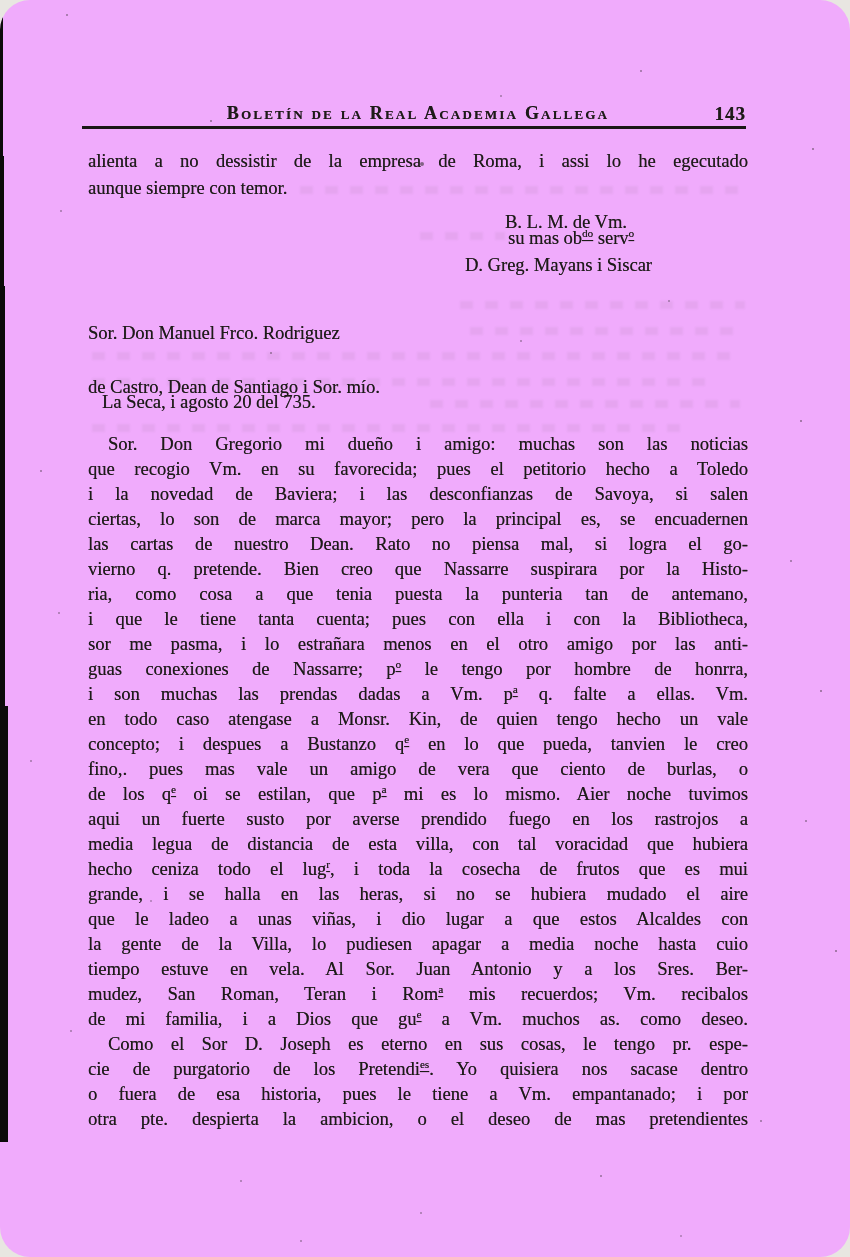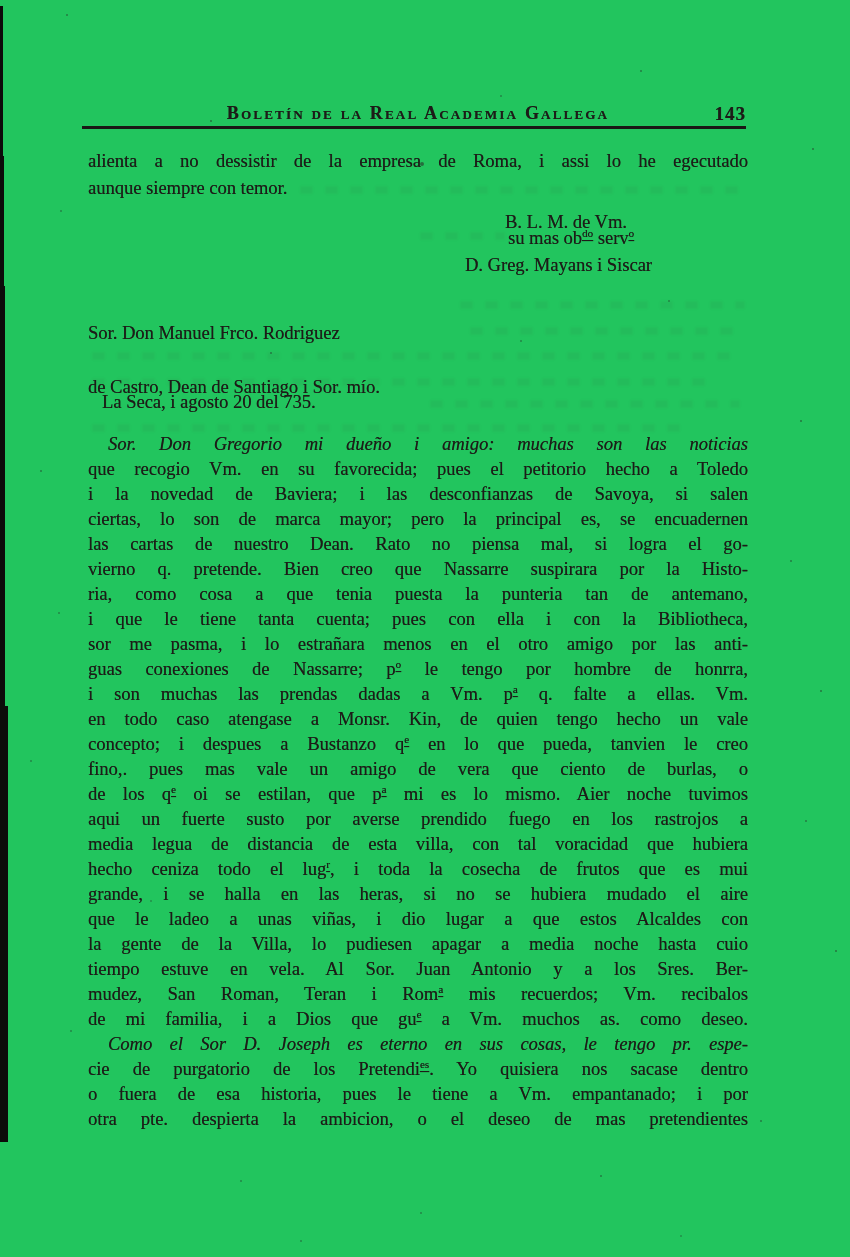--- a/index.html
+++ b/index.html
@@ -1,38 +1,39 @@
 <!DOCTYPE html>
 <html><head>
 <meta charset="utf-8">
 <style>
   html,body{margin:0;padding:0;background:#e8e6e1;}
   .page{
     position:relative;
     width:850px;height:1257px;
-    background:#22c55e;
+    background:#f0abfc;
     overflow:hidden;
     font-family:"Liberation Serif","DejaVu Serif",serif;
     color:#1d1b18;
+    border-radius:30px;
   }
   .txt{ text-shadow:0.2px 0.2px 0.35px rgba(25,22,18,0.65); }
   
   .hdr{position:absolute;top:103px;left:88px;width:660px;height:24px;}
   .hdr-title{
     position:absolute;left:0;right:0;text-align:center;
     font-variant:small-caps;font-weight:700;font-size:18px;letter-spacing:2.2px;
     white-space:nowrap;
   }
   .hdr-num{position:absolute;right:2px;top:0;font-size:19px;font-weight:700;letter-spacing:1px;}
   .hdr-rule{position:absolute;top:126px;left:82px;width:664px;height:2.5px;background:#1a1815;}
   
   .block{position:absolute;left:88px;width:660px;font-size:18.5px;}
   .bl{line-height:25px;text-align:justify;text-align-last:justify;white-space:nowrap;}
   .bl.left{text-align:center;text-align-last:left;}
-  .bl.ind{padding-left:20px;font-style:italic;}
+  .bl.ind{padding-left:20px;}
   .intro{top:148px;}
   .intro .bl{line-height:27px;}
   .sig{position:absolute;font-size:18.5px;white-space:nowrap;}
   .addr{top:292px;}
   .addr .bl{line-height:26px;margin-top:28px;}
   .dateline{top:390px;padding-left:14px;}
   .body-text{top:432px;}
   sup{font-size:0.6em;line-height:0;text-decoration:underline;text-decoration-thickness:1px;text-underline-offset:2.5px;}
   
   .edge{position:absolute;left:0;background:#0c0b0a;}

